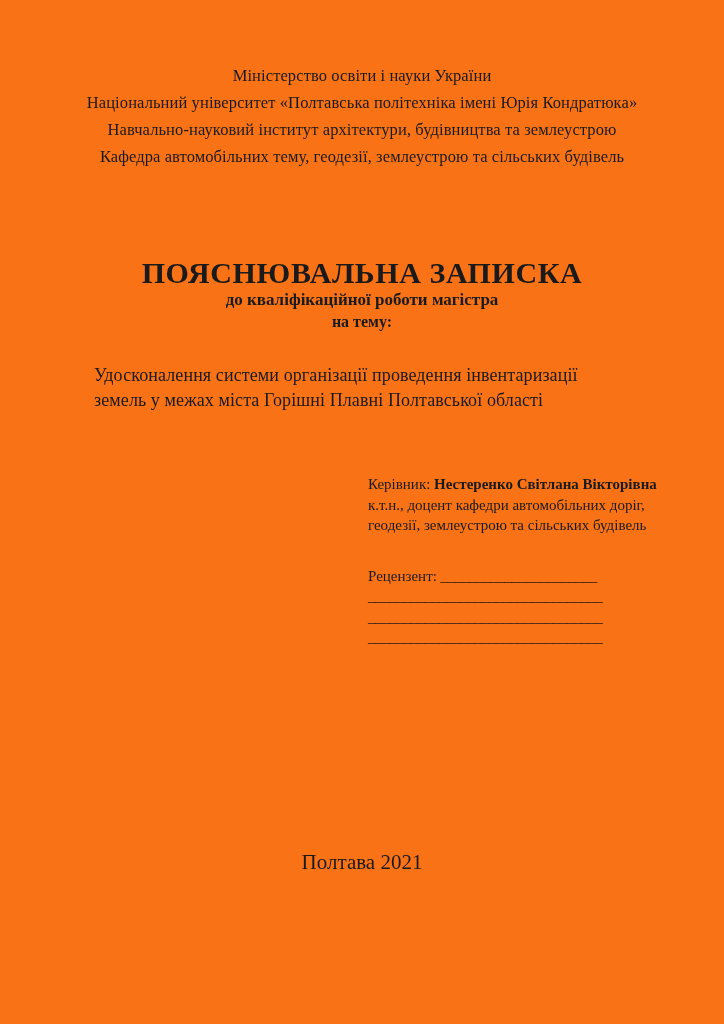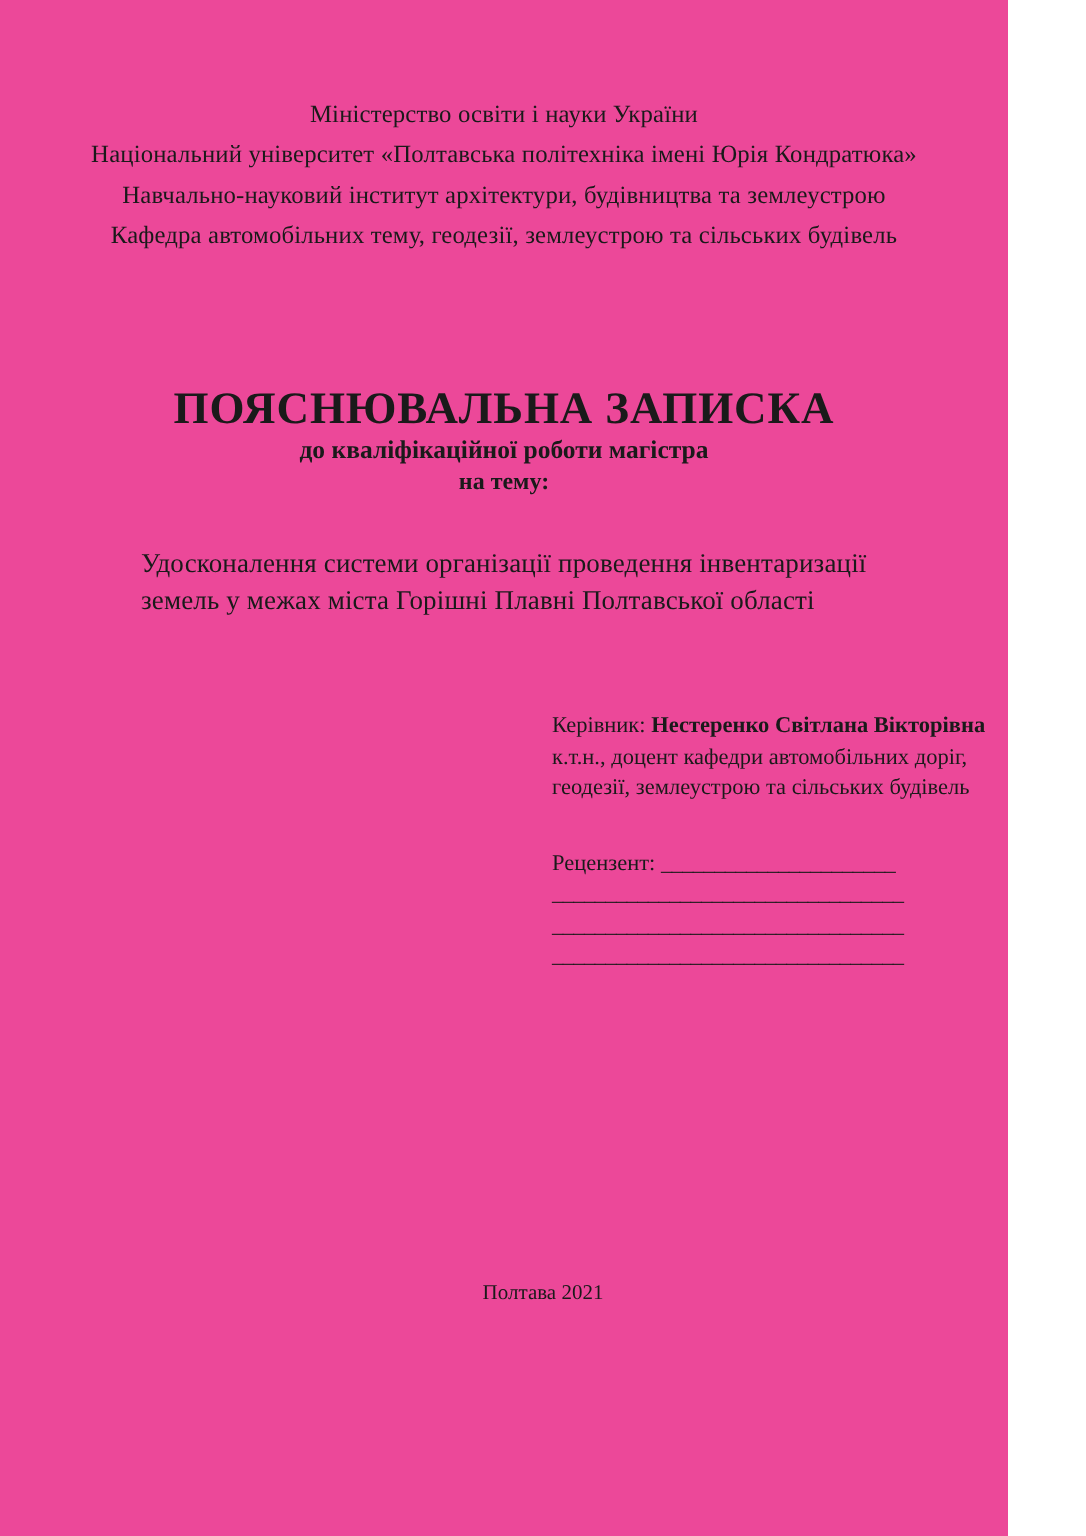--- a/index.html
+++ b/index.html
@@ -12,24 +12,24 @@
     width: 724px;
     height: 1024px;
     font-family: "Liberation Serif", "DejaVu Serif", serif;
     color: #1a1a1a;
     -webkit-font-smoothing: antialiased;
     overflow: hidden;
   }
 
   .page {
     position: relative;
-    width: 672px;
+    width: 724px;
     height: 1024px;
     box-sizing: border-box;
-    background: #ec4899;
+    background: #f97316;
   }
 
   
   .header-block {
     position: absolute;
     top: 62px;
     left: 44px;
     right: 44px;
     text-align: center;
   }
@@ -107,21 +107,21 @@
 
   
   .footer {
     position: absolute;
     top: 851px;
     left: 0;
     width: 724px;
     text-align: center;
   }
   .footer-text {
-    font-size: 14px;
+    font-size: 21px;
     line-height: 23px;
   }
 </style>
 </head>
 <body>
 
 <div class="page">
 
   <div class="header-block">
     <div class="header-line">Міністерство освіти і науки України</div>

